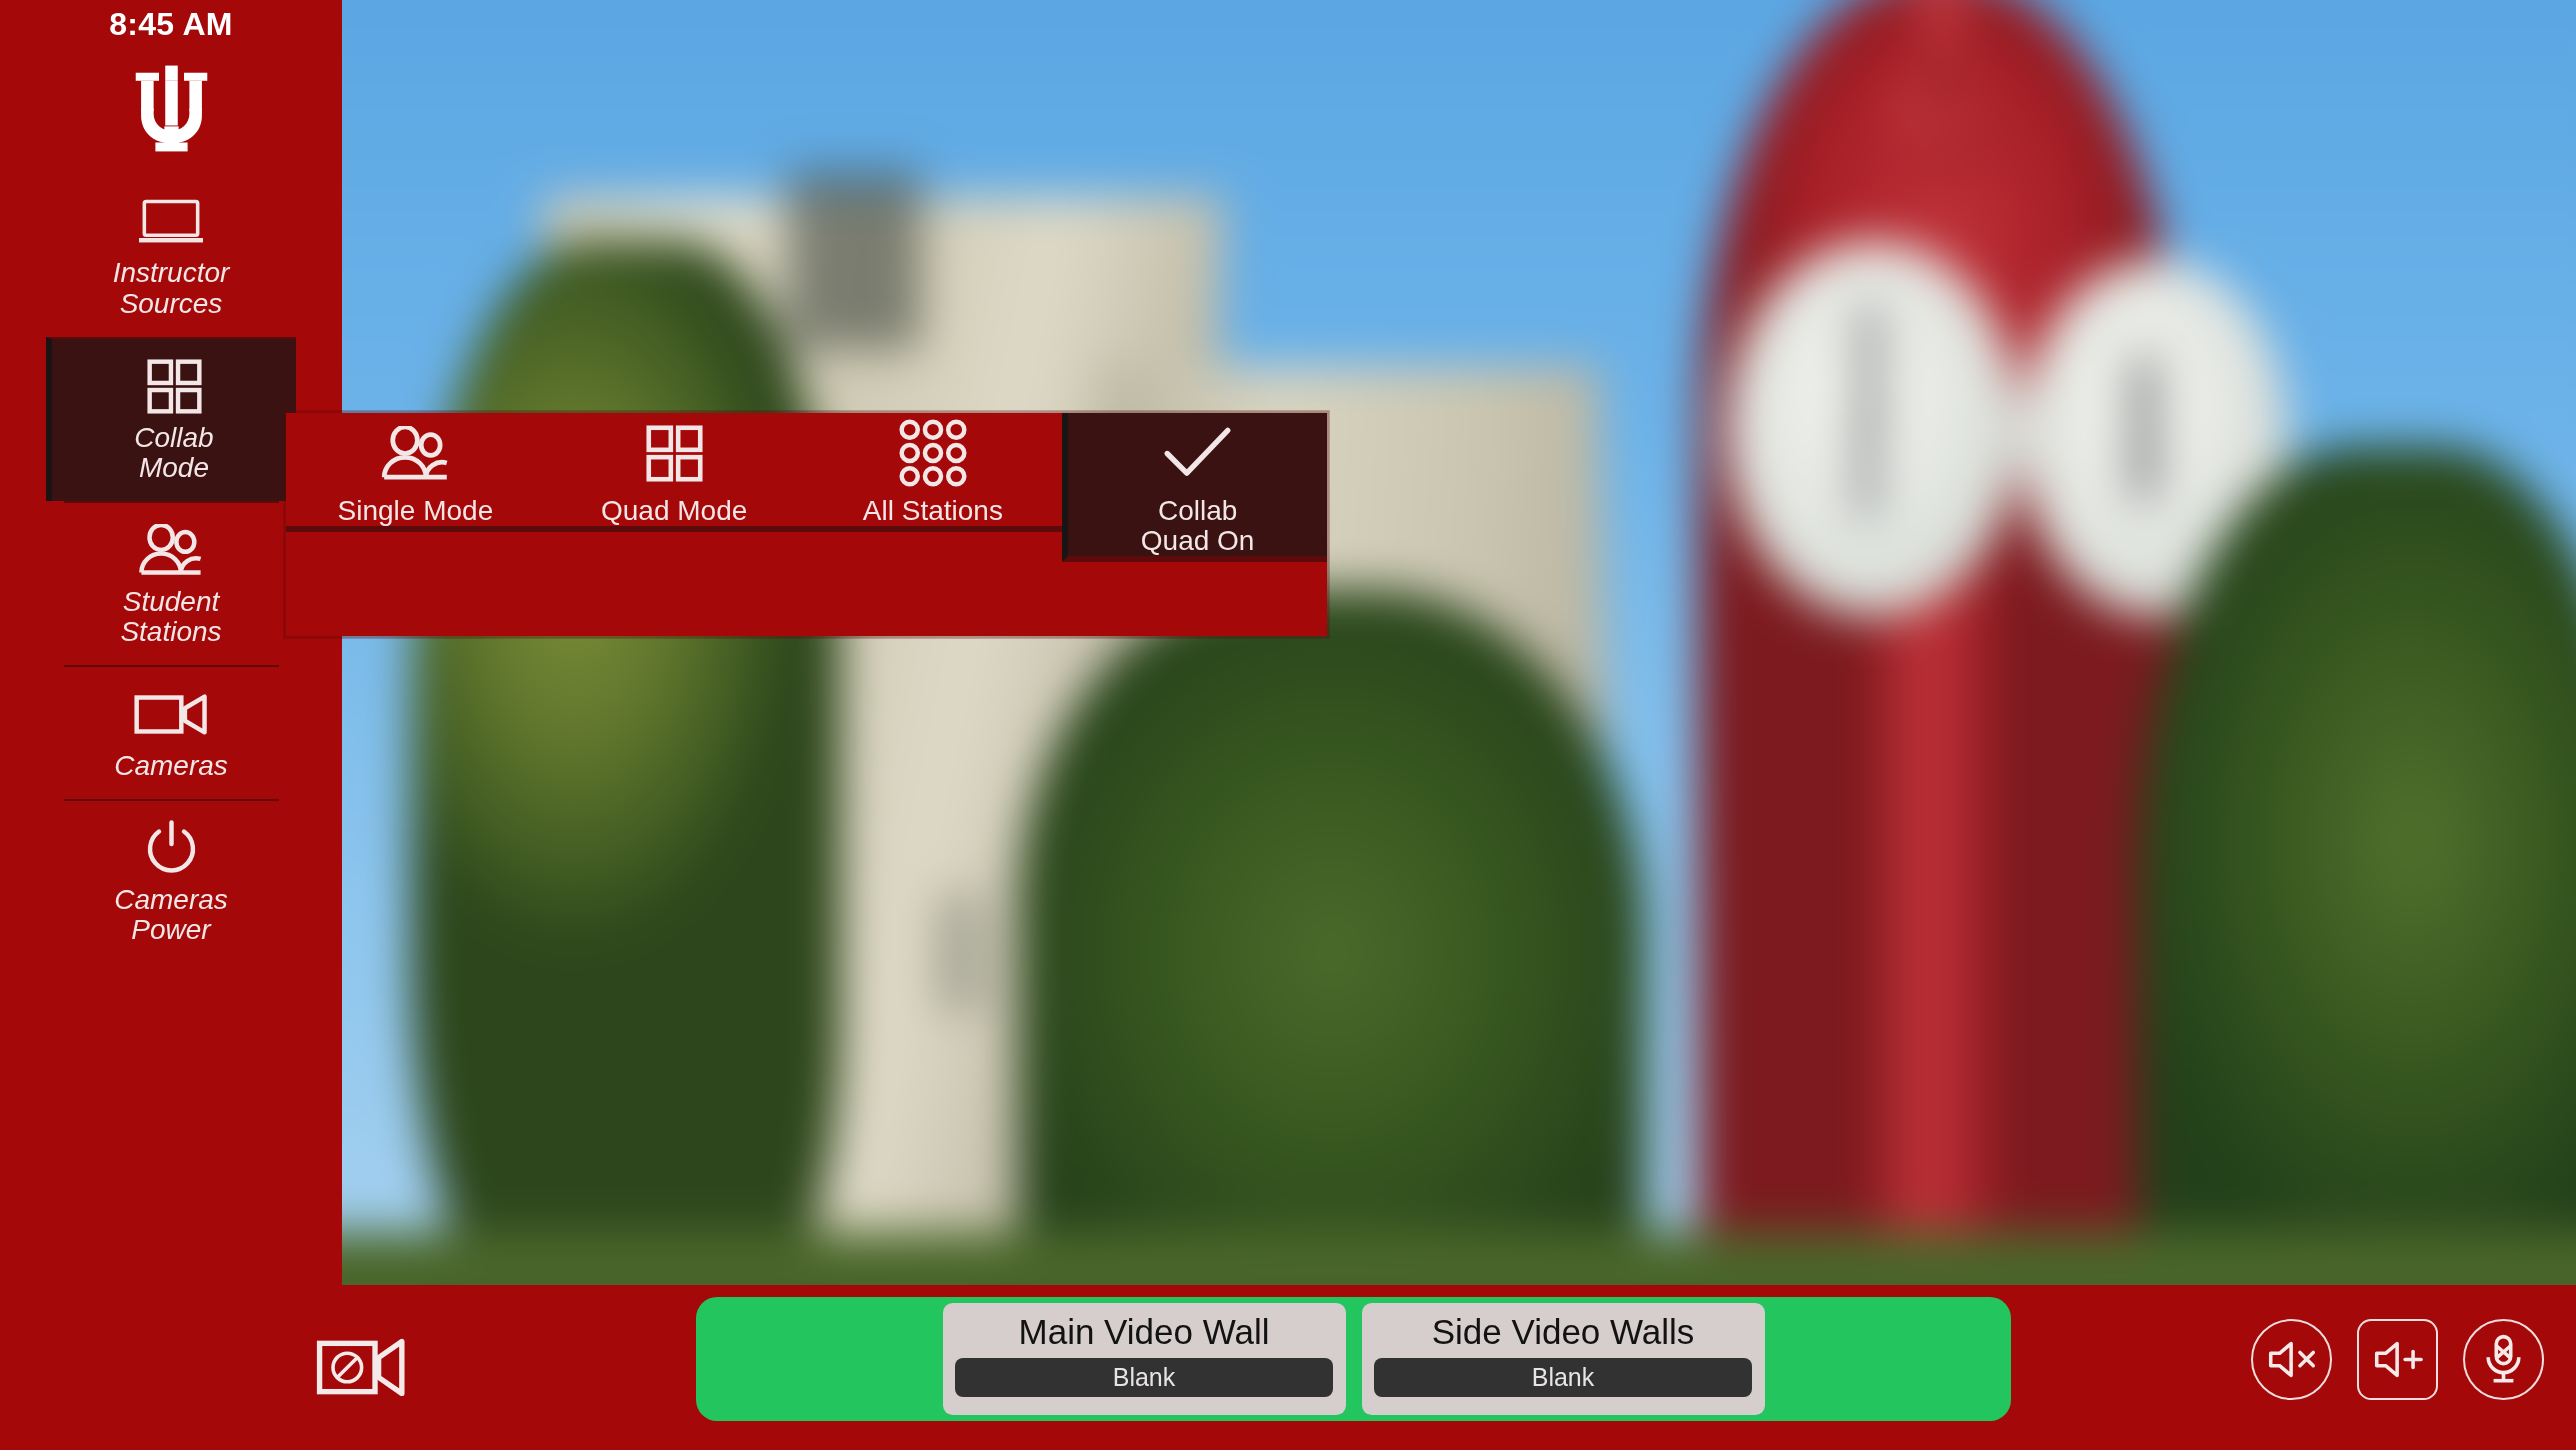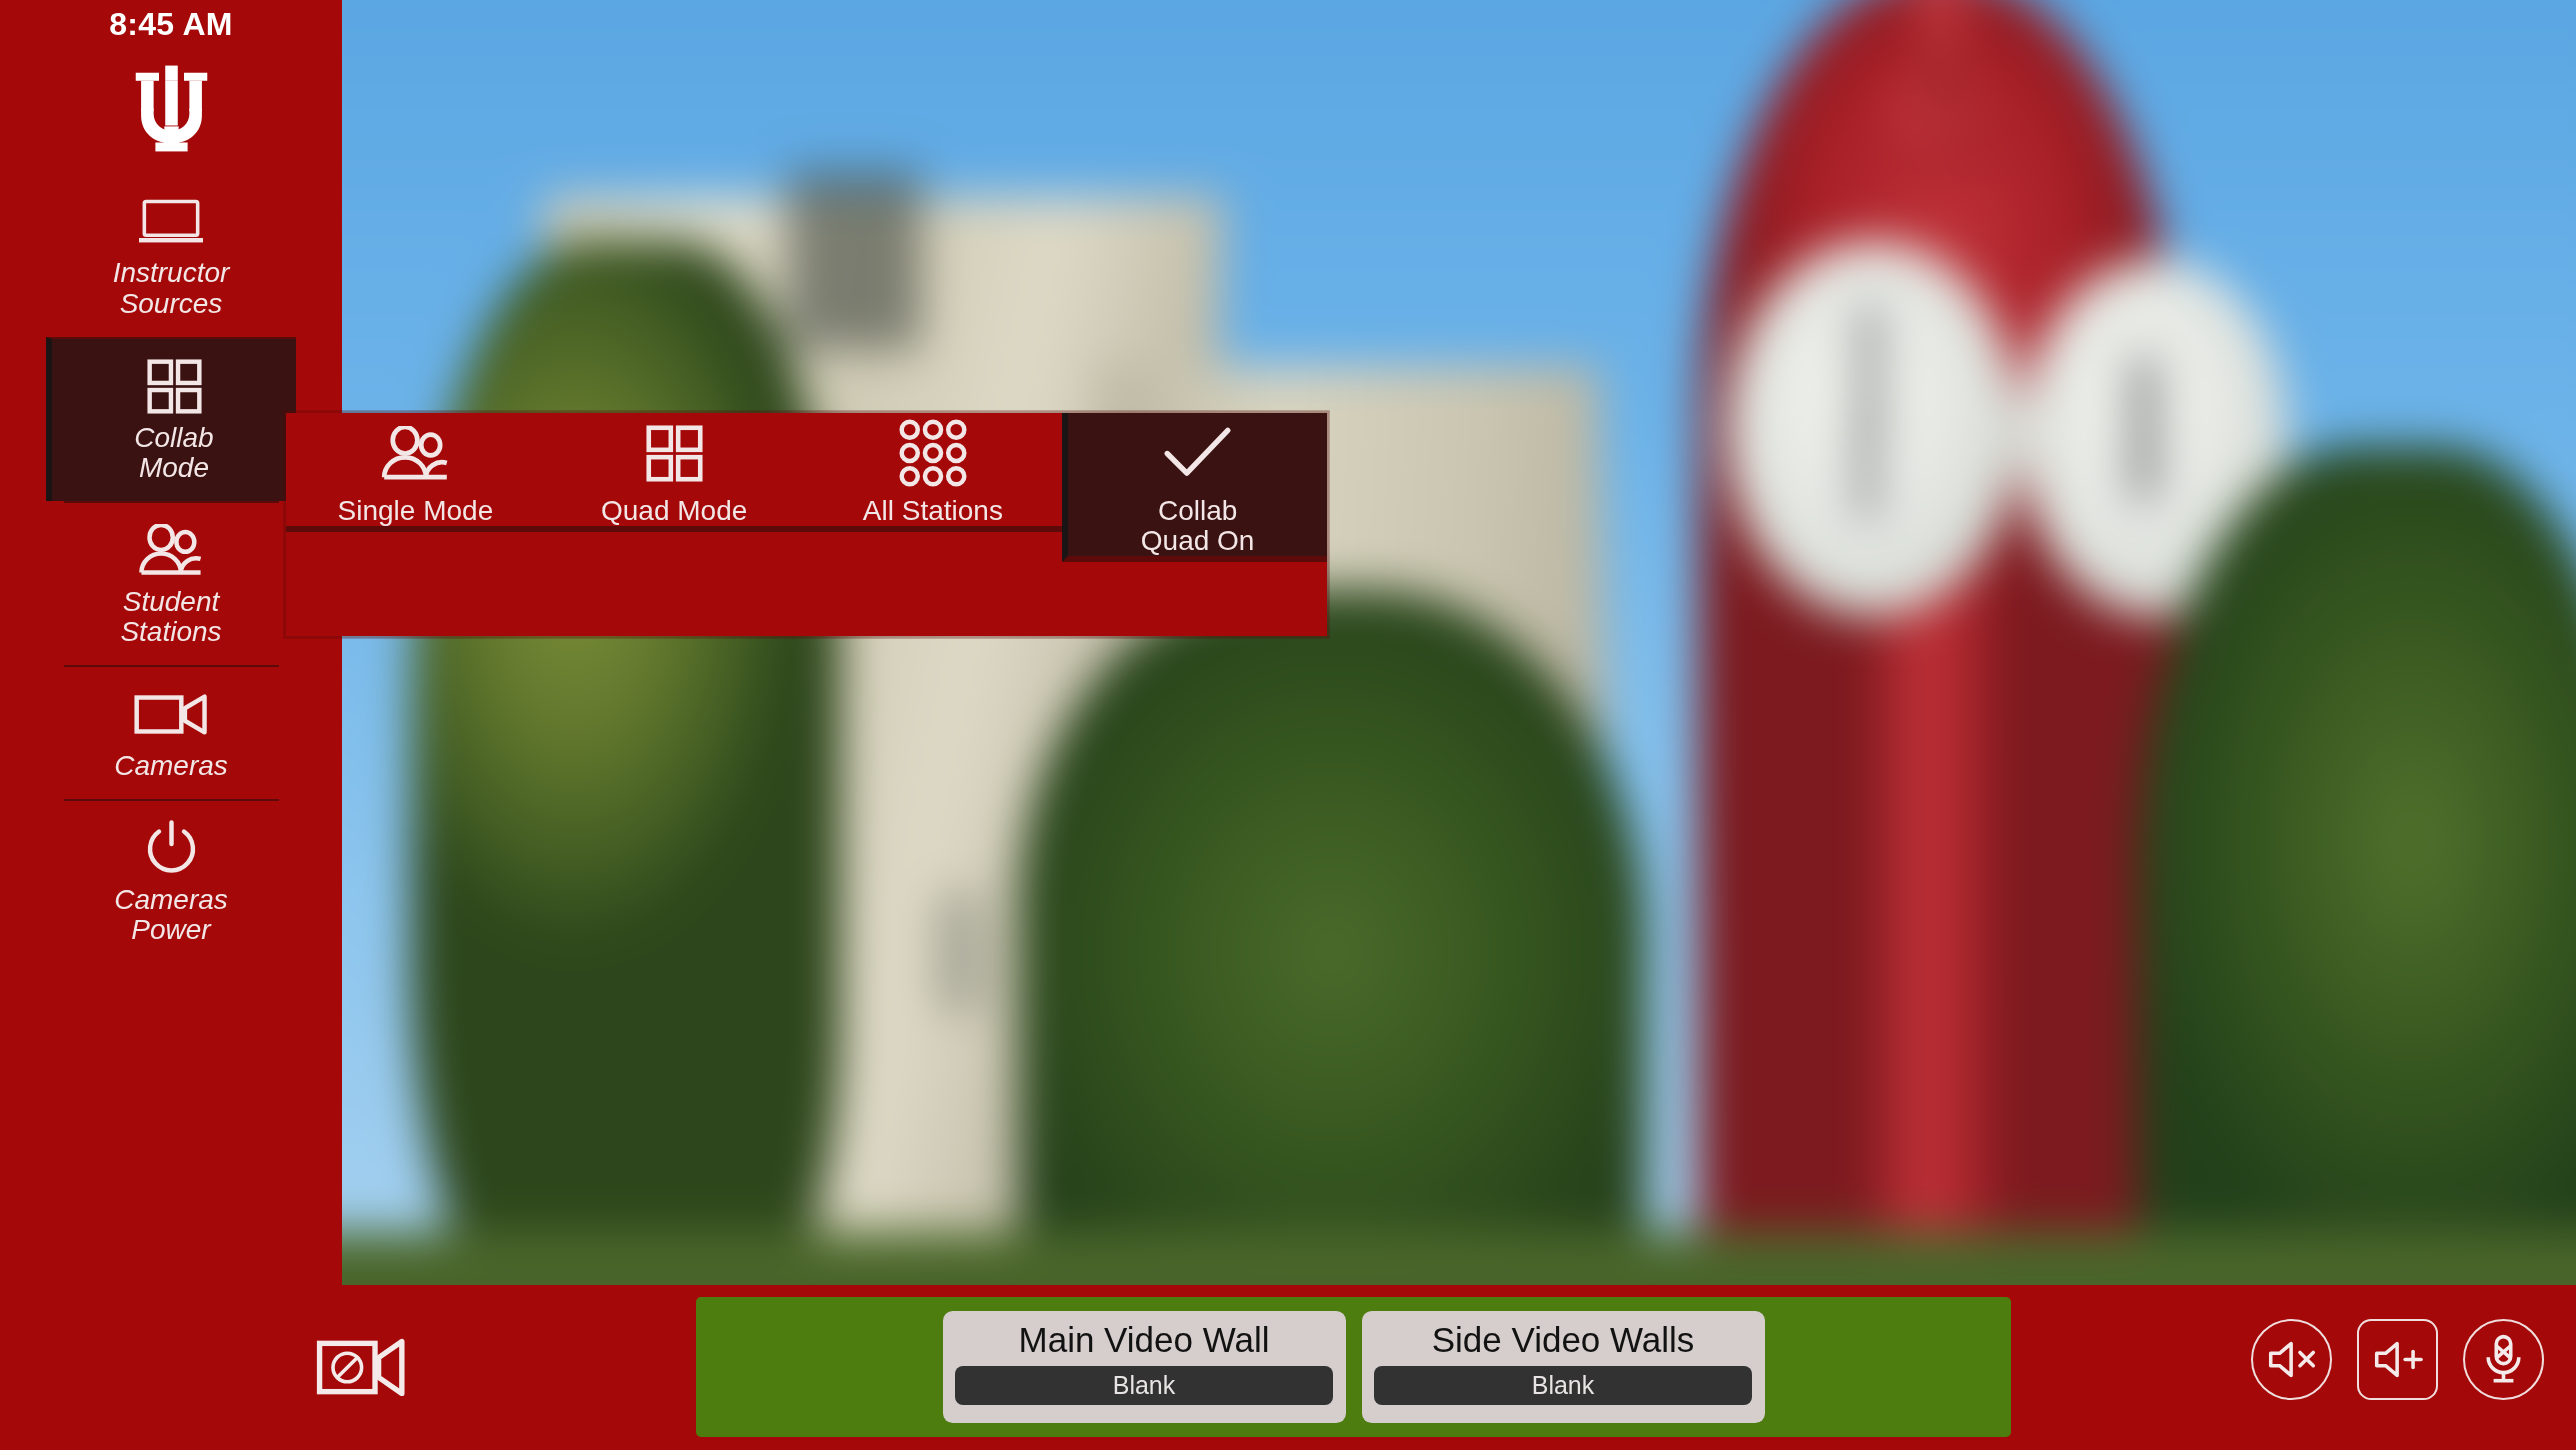--- a/index.html
+++ b/index.html
@@ -135,22 +135,22 @@
   
   .bottombar{
     position:absolute;left:0;top:1285px;width:2576px;height:165px;
     background:#a50808;
   }
   .cam-off-btn{
     position:absolute;left:309px;top:45px;width:107px;height:75px;
     display:flex;align-items:center;justify-content:center;
   }
   .wallpanel{
-    position:absolute;left:696px;top:11.6px;width:1315px;height:140px;
-    background:#4d7c0f;border-radius:5px;
+    position:absolute;left:696px;top:11.6px;width:1315px;height:124px;
+    background:#22c55e;border-radius:21px;
     display:flex;align-items:center;justify-content:center;gap:16px;
   }
   .wallcard{
     width:403px;height:112px;background:#d6cdcd;border-radius:9.8px;
     display:flex;flex-direction:column;align-items:center;justify-content:center;
     box-sizing:border-box;padding:5.4px 12.5px 10.7px 12.5px;
   }
   .wallcard-title{
     font-size:35px;color:#121212;line-height:1.05;white-space:nowrap;
   }

